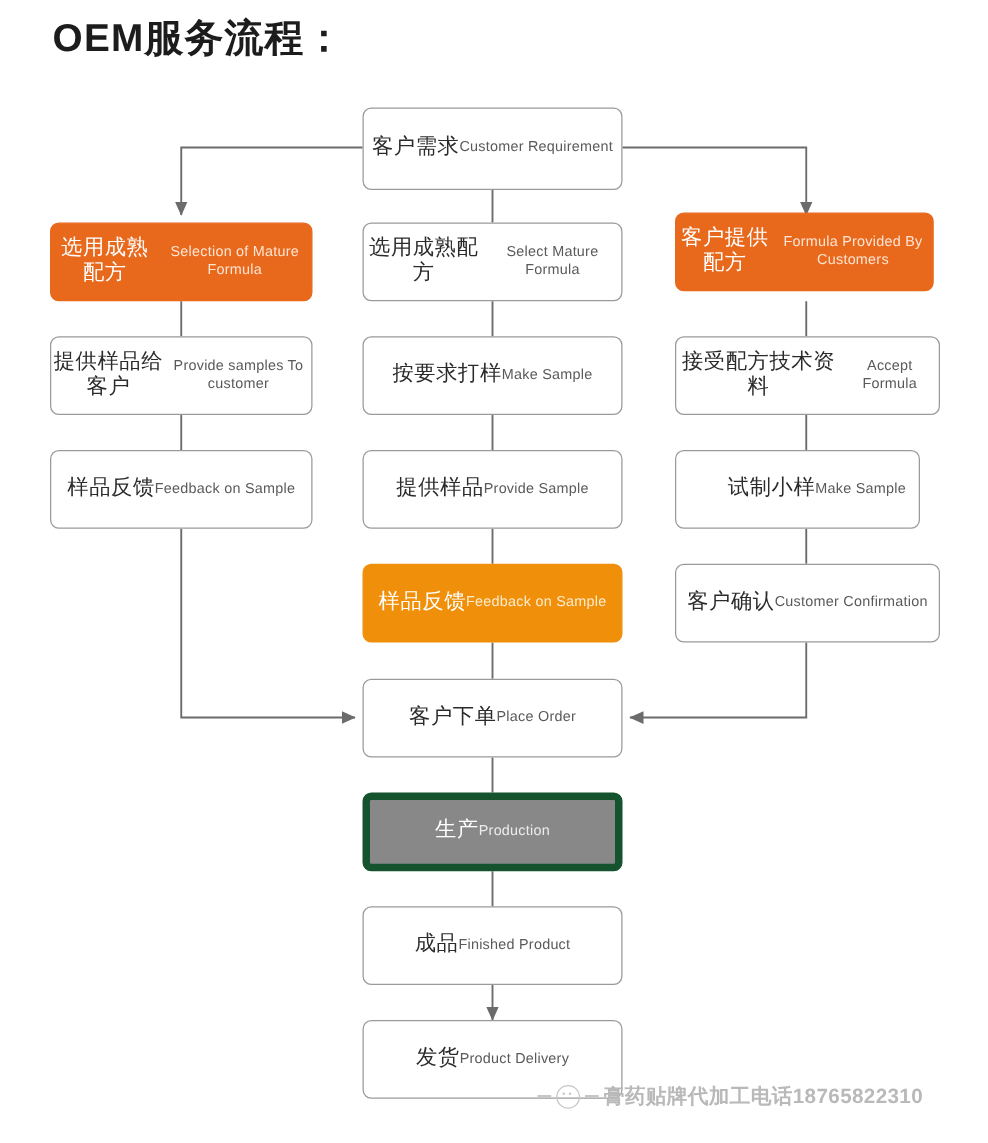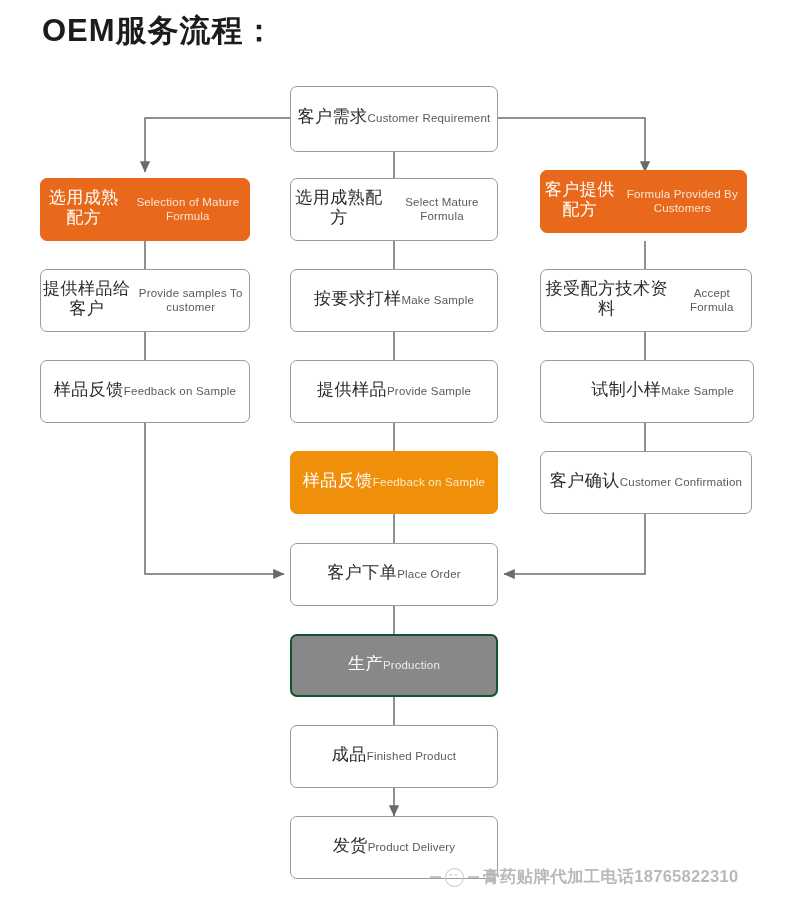--- a/index.html
+++ b/index.html
@@ -62,21 +62,21 @@
 
   .node.amber{
     background:#ef8f0a;
     border:1px solid #ef8f0a;
   }
   .node.amber .cn{color:#ffffff;}
   .node.amber .en{color:#fdebcd;}
 
   .node.grey{
     background:#888888;
-    border:2px solid #14532d;
+    border:6px solid #14532d;
     align-items:center;
   }
   .node.grey .cn{color:#ffffff;}
   .node.grey .en{color:#ececec;}
 
   .watermark{
     position:absolute;
     left:430px;top:866px;
     display:flex;
     align-items:center;
@@ -188,21 +188,21 @@
   <div class="node plain" style="left:40px;top:360px;width:210px;height:63px;">
     <div class="cn">样品反馈</div>
     <div class="en">Feedback on Sample</div>
   </div>
 
   <div class="node plain" style="left:290px;top:360px;width:208px;height:63px;">
     <div class="cn">提供样品</div>
     <div class="en">Provide Sample</div>
   </div>
 
-  <div class="node plain" style="left:540px;top:360px;width:214px;height:63px;padding-left:31px;">
+  <div class="node plain" style="left:540px;top:360px;width:196px;height:63px;padding-left:31px;">
     <div class="cn">试制小样</div>
     <div class="en">Make Sample</div>
   </div>
 
   <div class="node amber" style="left:290px;top:451px;width:208px;height:63px;">
     <div class="cn">样品反馈</div>
     <div class="en">Feedback on Sample</div>
   </div>
 
   <div class="node plain" style="left:540px;top:451px;width:212px;height:63px;">

